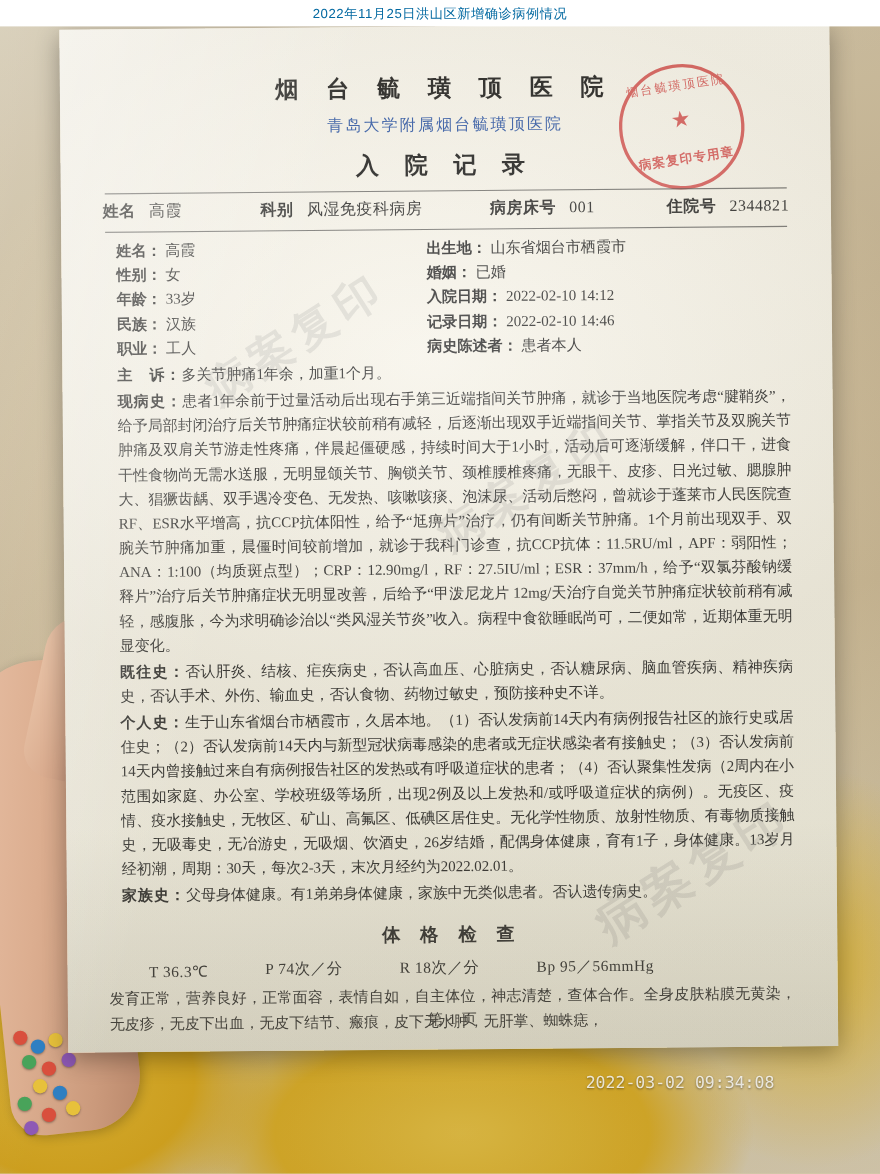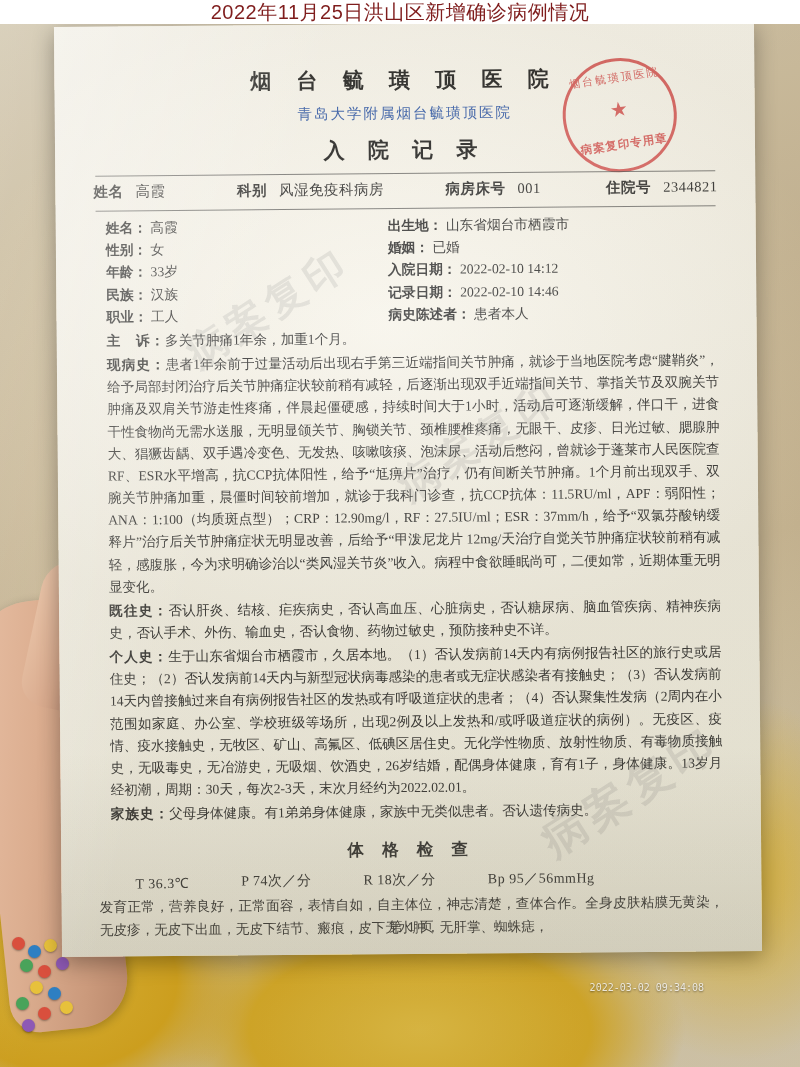--- a/index.html
+++ b/index.html
@@ -252,42 +252,42 @@
   .wm2 { left: 330px; top: 390px; }
   .wm3 { left: 470px; top: 740px; font-size: 44px; }
 
   
   .timestamp {
     position: absolute;
     right: 96px;
     bottom: 72px;
     color: rgba(250,250,250,0.82);
     font-family: "DejaVu Sans Mono", monospace;
-    font-size: 10px;
+    font-size: 15px;
     text-shadow: 0 1px 2px rgba(0,0,0,0.45);
     text-align: right;
     line-height: 1.5;
   }
 
   
   .caption-bar {
     position: absolute;
     left: 0;
     top: 0;
     width: 800px;
     height: 24px;
     background: #ffffff;
     display: flex;
     align-items: center;
     justify-content: center;
   }
   .caption-text {
     font-family: "Liberation Sans", sans-serif;
-    font-size: 20px;
-    color: #7f1d1d;
+    font-size: 12px;
+    color: #0369a1;
     letter-spacing: .5px;
     white-space: nowrap;
   }
 </style>
 </head>
 <body>
 
 <div class="photo-bg"></div>
 <div class="hand"></div>
 <div class="finger-a"></div>

